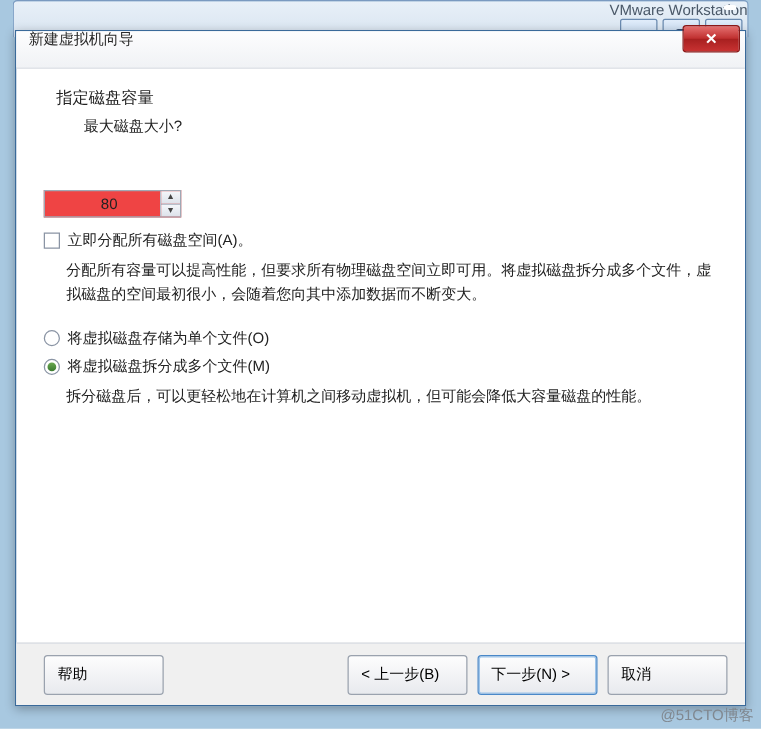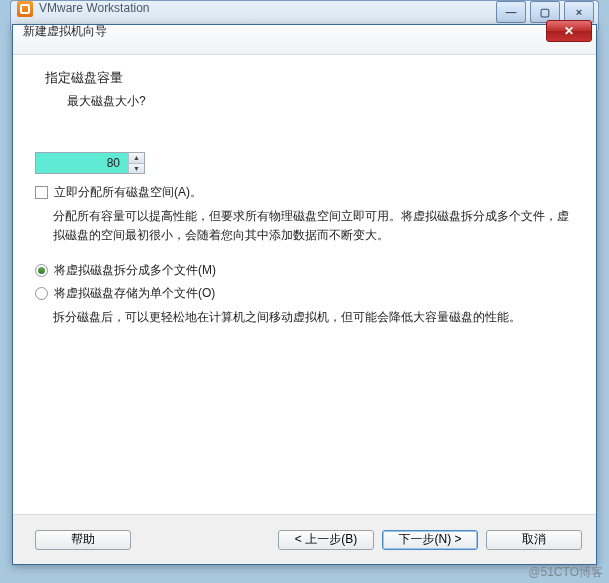--- a/index.html
+++ b/index.html
@@ -16,22 +16,23 @@
       position: absolute;
       top: 0;
       left: 10px;
       right: 10px;
       height: 30px;
       background: linear-gradient(#e8f0f8, #d8e4f0);
       border: 1px solid #7a9ac0;
       border-bottom: none;
       border-radius: 4px 4px 0 0;
       display: flex;
-      align-items: flex-start;
+      align-items: flex-end;
       padding-left: 6px;
+      flex-direction: column;
     }
     .app-icon {
       width: 16px; height: 16px;
       background: linear-gradient(#f8a030, #e07010);
       border-radius: 2px;
       margin-right: 6px;
       position: relative;
     }
     .app-icon::after {
       content:"";
@@ -95,21 +96,22 @@
     .header-section { padding: 0 10px 14px 10px; }
     .header-title { font-weight:normal; font-size:13px; margin-bottom:6px; }
     .header-sub { padding-left: 22px; color:#222; }
     .spacer1 { height: 28px; }
     .row { display:flex; align-items:center; margin-bottom:10px; }
     .row-label { margin-right: 6px; }
     .num-input {
       width: 110px; height: 22px;
       border:1px solid #a0a8b4;
       display:inline-flex;
-      background:#5eead4;
+      background:#ef4444;
+      gap:26px;
     }
     .num-input .val {
       flex:1; text-align:right; padding-right:8px;
       line-height:20px;
     }
     .spin {
       width:16px; display:flex; flex-direction:column;
       border-left:1px solid #b8c0cc;
     }
     .spin-btn {
@@ -136,27 +138,27 @@
     .dialog-buttons {
       position:absolute;
       left:0;right:0;bottom:0;height:50px;
       border-top:1px solid #d8dce2;
       background:#f0f0f0;
       display:flex;
       align-items:center;
       padding: 0 14px;
     }
     .btn {
-      height:20px;
+      height:32px;
       min-width:96px;
       padding:0 10px;
       background:linear-gradient(#fdfdfd,#e8eaee);
       border:1px solid #9aa2ae;
       border-radius:3px;
-      display:inline-flex;align-items:center;justify-content:center;
+      display:inline-flex;align-items:center;justify-content:flex-start;
       margin-left:8px;
       cursor:pointer;
     }
     .btn.default {
       border:1px solid #4a88c8;
       box-shadow:0 0 0 1px #9cc4ea inset;
     }
     .spacer-flex { flex:1; }
     .watermark {
       position:absolute;
@@ -213,26 +215,26 @@
     <div class="group">
       <div class="chk-row">
         <div class="chk"></div>
         <span>立即分配所有磁盘空间(A)。</span>
       </div>
       <div class="desc">分配所有容量可以提高性能，但要求所有物理磁盘空间立即可用。将虚拟磁盘拆分成多个文件，虚拟磁盘的空间最初很小，会随着您向其中添加数据而不断变大。</div>
     </div>
 
     <div class="group">
       <div class="rad-row">
+        <div class="radio"></div>
+        <span>将虚拟磁盘存储为单个文件(O)</span>
+      </div>
+      <div class="rad-row">
         <div class="radio selected"></div>
         <span>将虚拟磁盘拆分成多个文件(M)</span>
-      </div>
-      <div class="rad-row">
-        <div class="radio"></div>
-        <span>将虚拟磁盘存储为单个文件(O)</span>
       </div>
       <div class="desc">拆分磁盘后，可以更轻松地在计算机之间移动虚拟机，但可能会降低大容量磁盘的性能。</div>
     </div>
   </div>
 
   <div class="dialog-buttons">
     <div class="btn">
         <span>帮助</span>
       </div>
     <div class="spacer-flex"></div>

